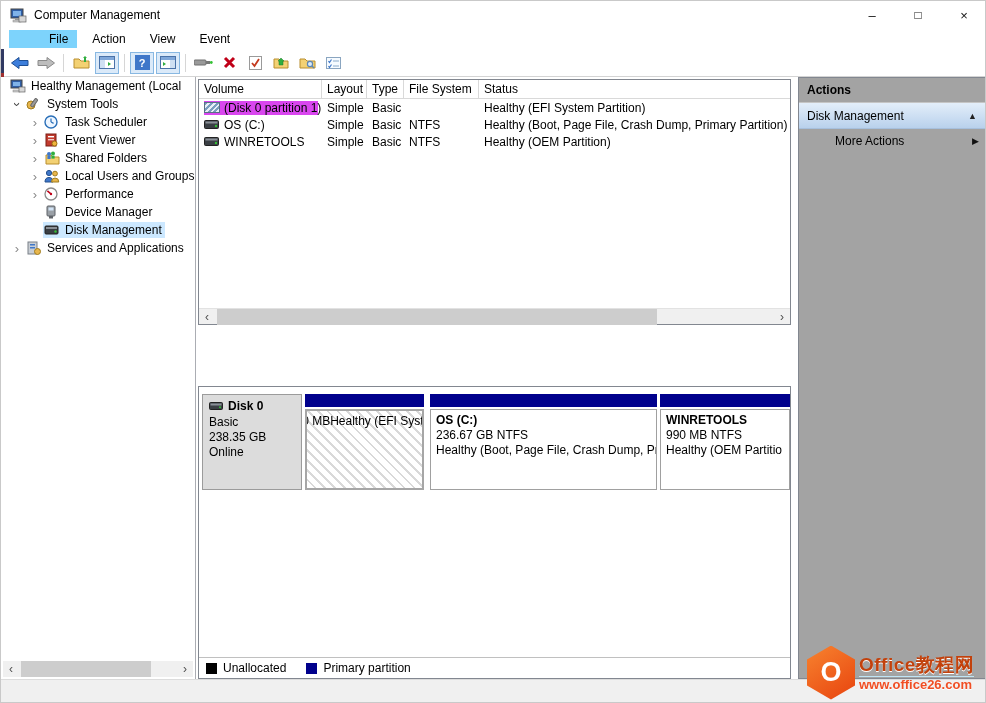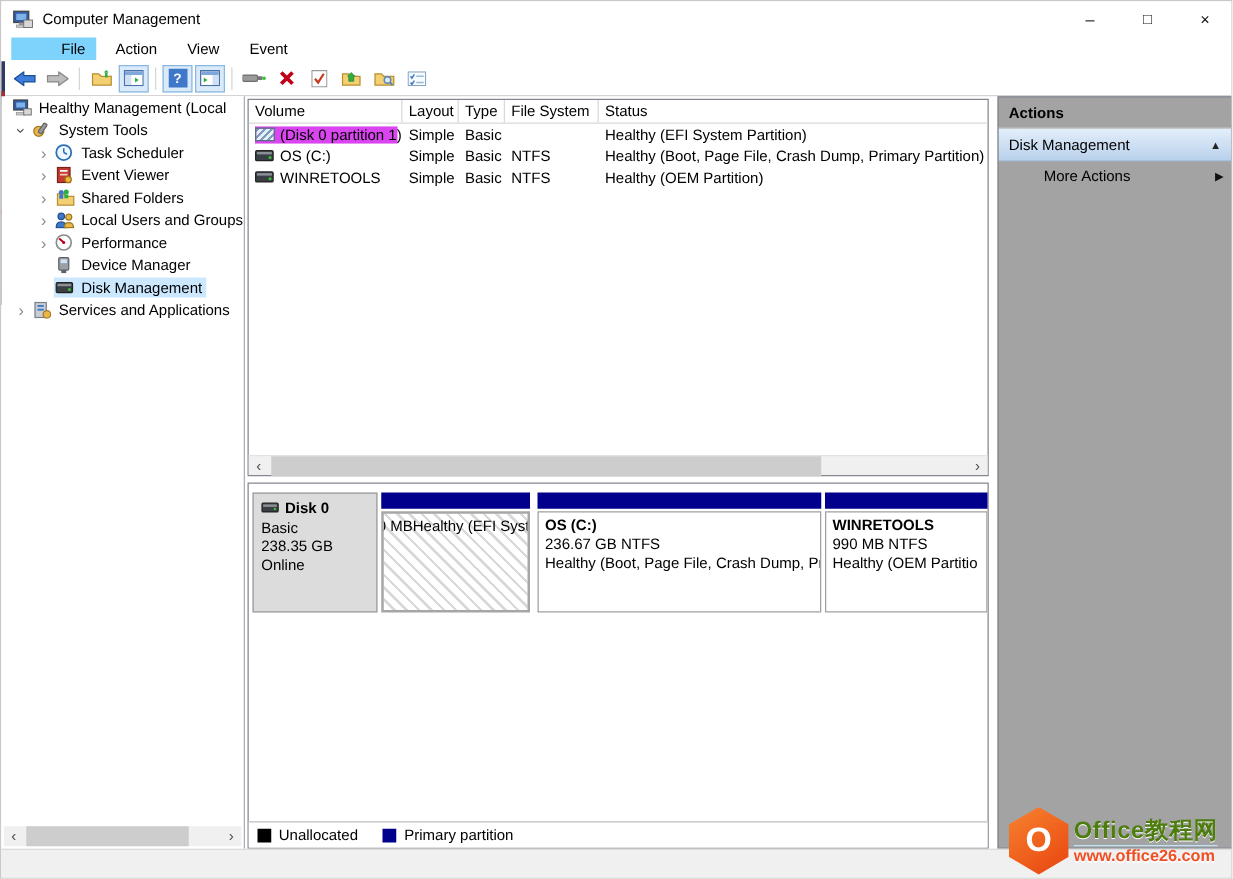--- a/index.html
+++ b/index.html
@@ -39,21 +39,21 @@
   .trow .chev.exp { display:inline-block; transform:rotate(90deg); color:#444; }
   .ticon { width:17px; height:14px; flex:none; margin-right:4px; display:inline-flex; align-items:center; }
   .hl-wrap { display:flex; align-items:center; padding:1px 3px 1px 1px; }
   .trow.sel .hl-wrap { background:#cce8ff; }
   #tree-scroll { position:absolute; left:2px; bottom:2px; width:190px; height:16px; background:#f0f0f0; display:flex; align-items:center; }
   .sb-arrow { width:16px; height:16px; display:flex; align-items:center; justify-content:center; color:#505050; font-size:12px; flex:none; }
   .sb-track { position:relative; flex:1; height:16px; }
   .sb-thumb { position:absolute; top:0; height:16px; background:#cdcdcd; }
 
   
-  #volume-pane { position:absolute; left:197px; top:78px; width:593px; height:302px; background:#fff; border:1px solid #828790; }
+  #volume-pane { position:absolute; left:197px; top:78px; width:593px; height:246px; background:#fff; border:1px solid #828790; }
   .vt-header { display:flex; height:19px; border-bottom:1px solid #d9d9d9; }
   .vt-hcell { padding:2px 4px 0 5px; border-right:1px solid #d9d9d9; font-size:12px; }
   .vt-row { display:flex; height:17px; align-items:center; }
   .vt-cell { padding:0 4px 0 5px; overflow:hidden; white-space:nowrap; }
   .c-vol { width:123px; flex:none; }
   .c-lay { width:45px; flex:none; }
   .c-type { width:37px; flex:none; }
   .c-fs { width:75px; flex:none; }
   .c-status { flex:1; }
   .vol-inner { display:flex; align-items:center; gap:4px; }
@@ -86,21 +86,21 @@
   #actions-group .up { font-size:9px; color:#222; }
   #more-actions { height:24px; display:flex; align-items:center; padding:0 6px 0 36px; }
   #more-actions .grow { flex:1; }
   #more-actions .rt { font-size:9px; color:#111; }
 
   
   #bottom-strip { position:absolute; left:0; top:678px; width:986px; height:25px; background:#f0f0f0; border-top:1px solid #dcdcdc; }
   #logo { position:absolute; right:2px; bottom:1px; width:176px; height:57px; display:flex; align-items:center; }
   #logo-hex { width:48px; height:54px; clip-path:polygon(50% 0,100% 26%,100% 74%,50% 100%,0 74%,0 26%); background:linear-gradient(145deg,#f7832f,#e8430e); display:flex; align-items:center; justify-content:center; color:#fff; font-weight:bold; font-size:27px; flex:none; }
   #logo-text { margin-left:4px; }
-  #logo-title { color:#4d7c0f; font-weight:bold; font-size:19px; line-height:22px; text-shadow:0 1px 0 #fff; letter-spacing:0.5px; }
+  #logo-title { color:#c2410c; font-weight:bold; font-size:19px; line-height:22px; text-shadow:0 1px 0 #fff; letter-spacing:0.5px; }
   #logo-url { color:#f04e23; font-weight:bold; font-size:13px; line-height:15px; border-top:1px solid #bfe4f5; text-shadow:0 1px 0 #fff; }
 
   svg { display:block; }
 </style>
 </head>
 <body>
 
 <div id="window">
 
   <div id="titlebar">

